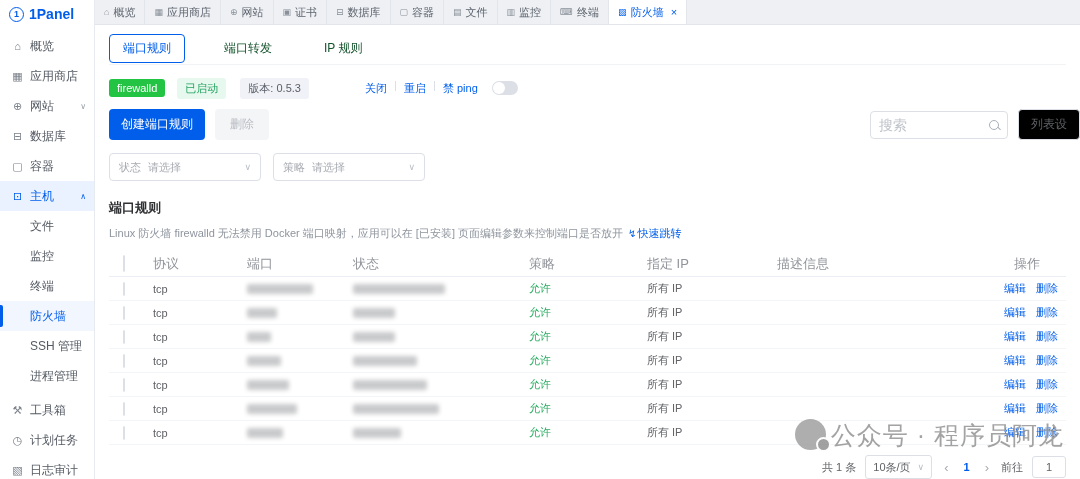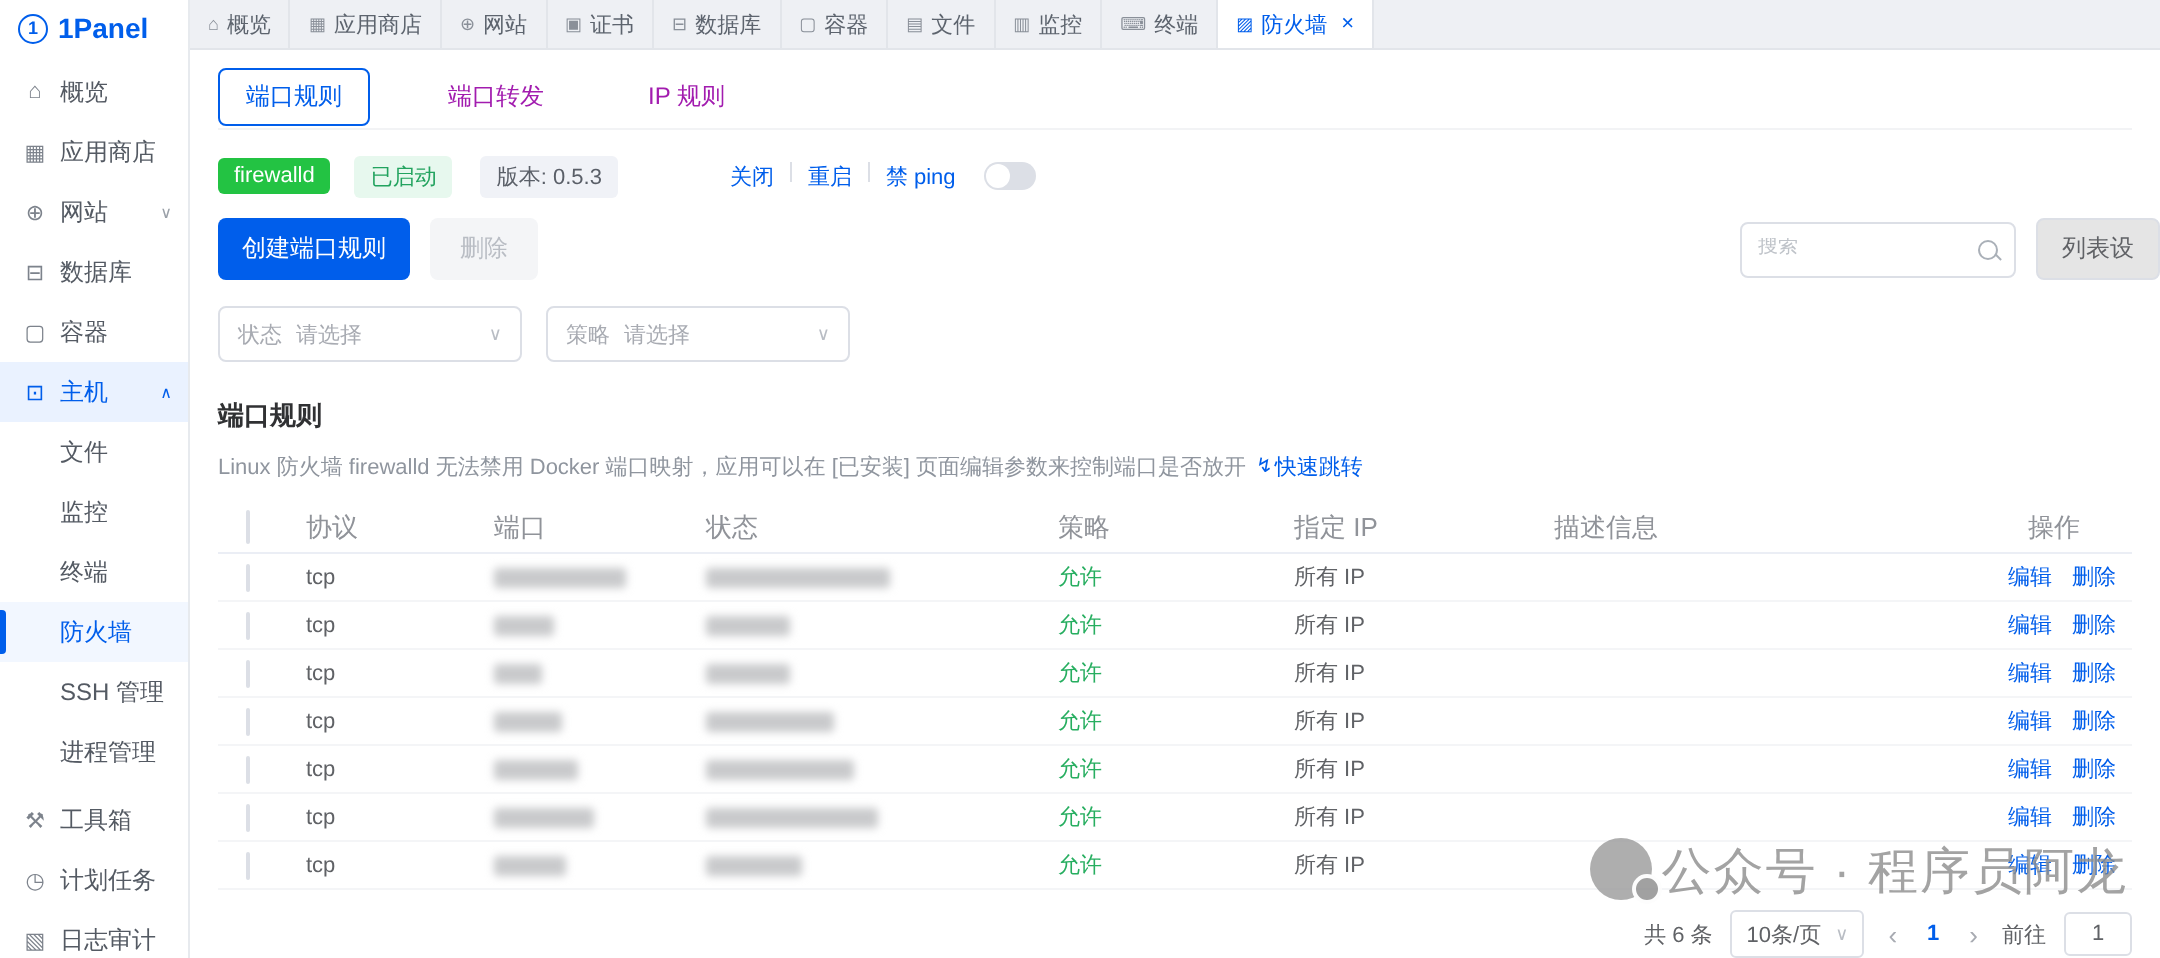--- a/index.html
+++ b/index.html
@@ -30,42 +30,42 @@
   .tb-tab{display:flex;align-items:center;gap:4px;padding:0 9px;font-size:11px;color:#5d646e;border-right:1px solid #e2e5ea;cursor:pointer;white-space:nowrap}
   .tb-icon{font-size:9px;color:#8a9099}
   .tb-tab.active{background:#fff;color:#005eeb}
   .tb-tab.active .tb-icon{color:#005eeb}
   .tb-close{font-size:11px;margin-left:3px;color:#8a9099}
   .tb-tab.active .tb-close{color:#005eeb}
 
   .content{flex:1;padding:8px 0 0 14px;background:#fff;min-width:0;position:relative}
 
   .rule-tabs{display:flex;align-items:center;gap:26px;height:32px;border-bottom:1px solid #f2f3f5;margin-right:14px}
-  .rtab{font-size:12px;color:#a21caf;cursor:pointer;padding:5px 13px}
+  .rtab{font-size:12px;color:#14532d;cursor:pointer;padding:5px 13px}
   .rtab.active{color:#005eeb;border:1px solid #005eeb;border-radius:4px}
 
   .status-row{display:flex;align-items:center;margin-top:13px;font-size:11px;height:20px}
   .badge-green{background:#23c343;color:#fff;padding:3px 8px;border-radius:3px}
   .chip-lightgreen{background:#e7f8ee;color:#23a35f;padding:3px 8px;border-radius:3px;margin-left:12px}
   .chip-gray{background:#f0f2f7;color:#5a5f68;padding:3px 8px;border-radius:3px;margin-left:14px}
   .status-links{display:flex;align-items:flex-start;margin-left:48px}
   .slink{color:#005eeb;cursor:pointer;padding:0 8px}
   .sdiv{width:1px;height:10px;background:#dcdfe6}
   .switch{width:26px;height:14px;border-radius:7px;background:#dcdfe6;position:relative;margin-left:6px;cursor:pointer}
   .switch::after{content:"";position:absolute;left:1px;top:1px;width:12px;height:12px;border-radius:50%;background:#fff}
 
   .toolbar-row{display:flex;align-items:center;margin-top:12px;height:29px}
   .btn-primary{background:#005eeb;color:#fff;border:none;border-radius:4px;padding:7px 12px;font-size:12px;cursor:pointer;font-family:inherit}
   .btn-plain{background:#f4f5f7;color:#b9bdc4;border:none;border-radius:4px;padding:7px 15px;font-size:12px;margin-left:10px;font-family:inherit}
   .search-box{margin-left:auto;width:138px;height:28px;border:1px solid #dcdfe6;border-radius:4px;display:flex;align-items:center;padding:0 8px;background:#fff}
-  .search-box input{border:none;outline:none;flex:1;min-width:0;font-size:10px;color:#606266;font-family:Liberation Mono, monospace;background:transparent}
+  .search-box input{border:none;outline:none;flex:1;min-width:0;font-size:14px;color:#606266;font-family:Liberation Sans, sans-serif;background:transparent}
   .search-box input::placeholder{color:#bfc3c9}
   .mag-icon{width:10px;height:10px;border:1.3px solid #aab0b8;border-radius:50%;position:relative;flex:0 0 10px}
   .mag-icon::after{content:"";position:absolute;width:4px;height:1.4px;background:#aab0b8;transform:rotate(45deg);right:-3px;bottom:-1px}
-  .btn-outline{margin-left:10px;border:1px solid #dcdfe6;background:#e5e5e5;border-radius:4px;padding:6px 12px;font-size:12px;color:#606266;white-space:nowrap;flex:0 0 auto;font-family:inherit}
+  .btn-outline{margin-left:10px;border:1px solid #dcdfe6;background:#000000;border-radius:4px;padding:6px 12px;font-size:12px;color:#606266;white-space:nowrap;flex:0 0 auto;font-family:inherit}
 
   .filter-row{display:flex;gap:12px;margin-top:14px}
   .sel{width:152px;height:28px;border:1px solid #dcdfe6;border-radius:4px;display:flex;align-items:center;padding:0 9px;gap:7px;background:#fff;color:#a8abb2;font-size:11px;cursor:pointer}
   .sel-chev{margin-left:auto;color:#b9bdc4;font-size:9px}
 
   .sec-title{margin-top:18px;font-size:13px;font-weight:bold;color:#303133}
   .notice{margin-top:9px;font-size:11px;color:#8f959e;display:flex;align-items:center}
   .notice-link{color:#005eeb;margin-left:5px;display:flex;align-items:center;cursor:pointer}
   .flash{font-size:10px;margin-right:1px}
 
@@ -397,21 +397,21 @@
           <span class="cell-pad">所有 IP</span>
           <span></span>
           <span class="t-ops">
               <span>编辑</span>
               <span>删除</span>
             </span>
         </div>
       </div>
 
       <div class="pagination">
-        <span>共 6 条</span>
+        <span>共 1 条</span>
         <span class="pg-select">
           <span>10条/页</span>
           <span class="sel-chev">∨</span>
         </span>
         <span class="pg-arrow">‹</span>
         <span class="pg-cur">1</span>
         <span class="pg-arrow">›</span>
         <span>前往</span>
         <input class="pg-goto-input" value="1" style="">
       </div>

